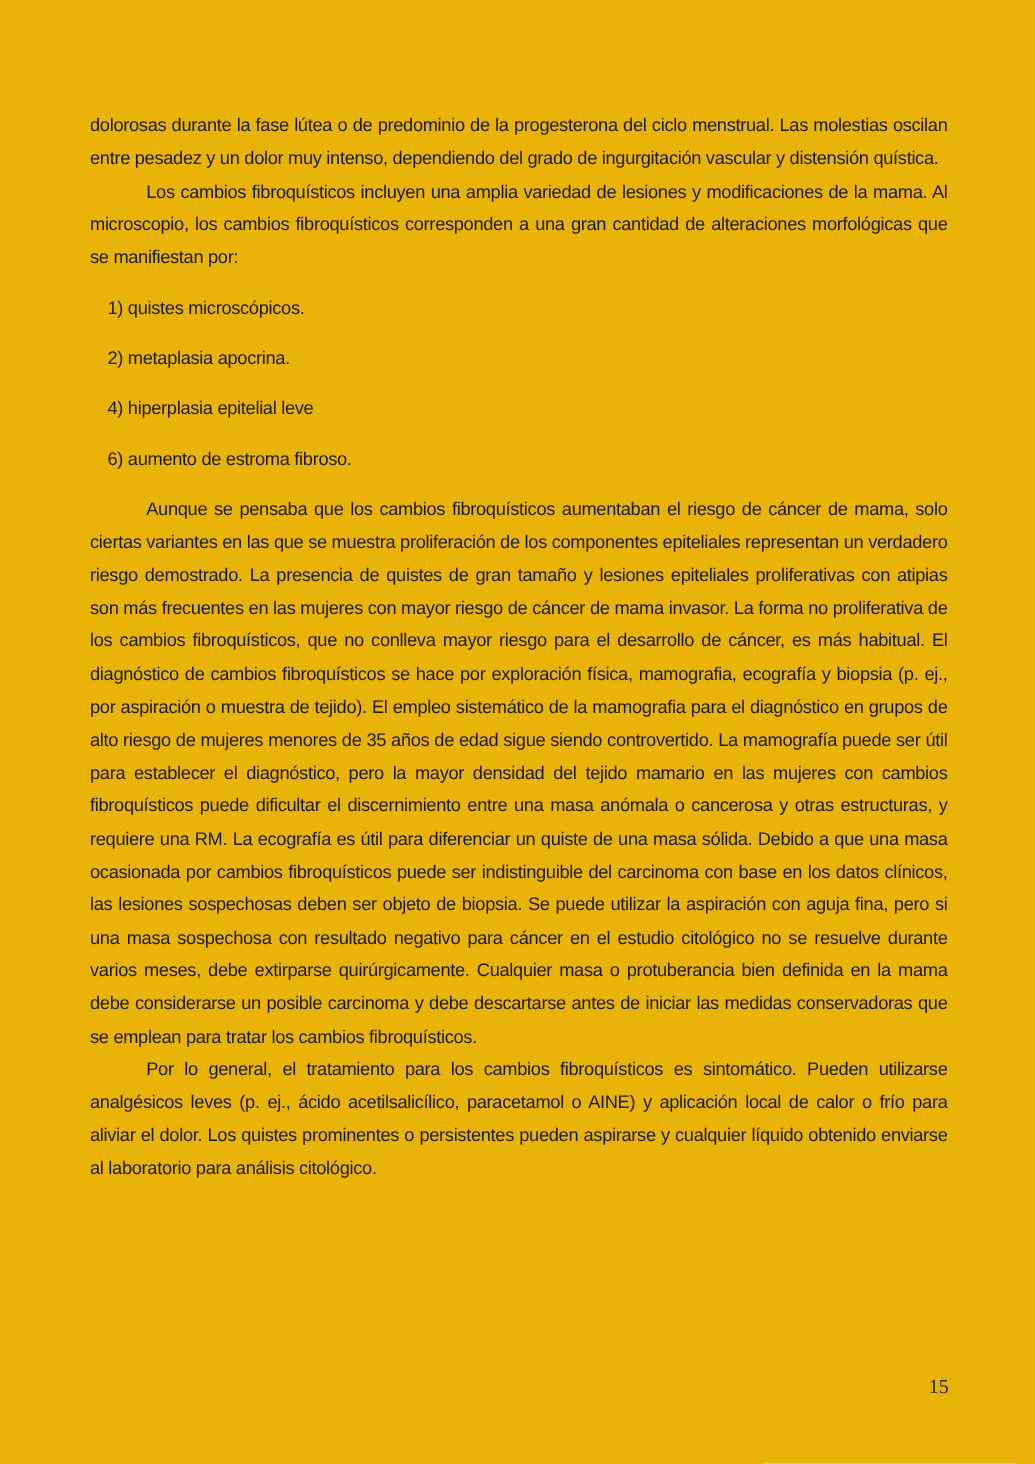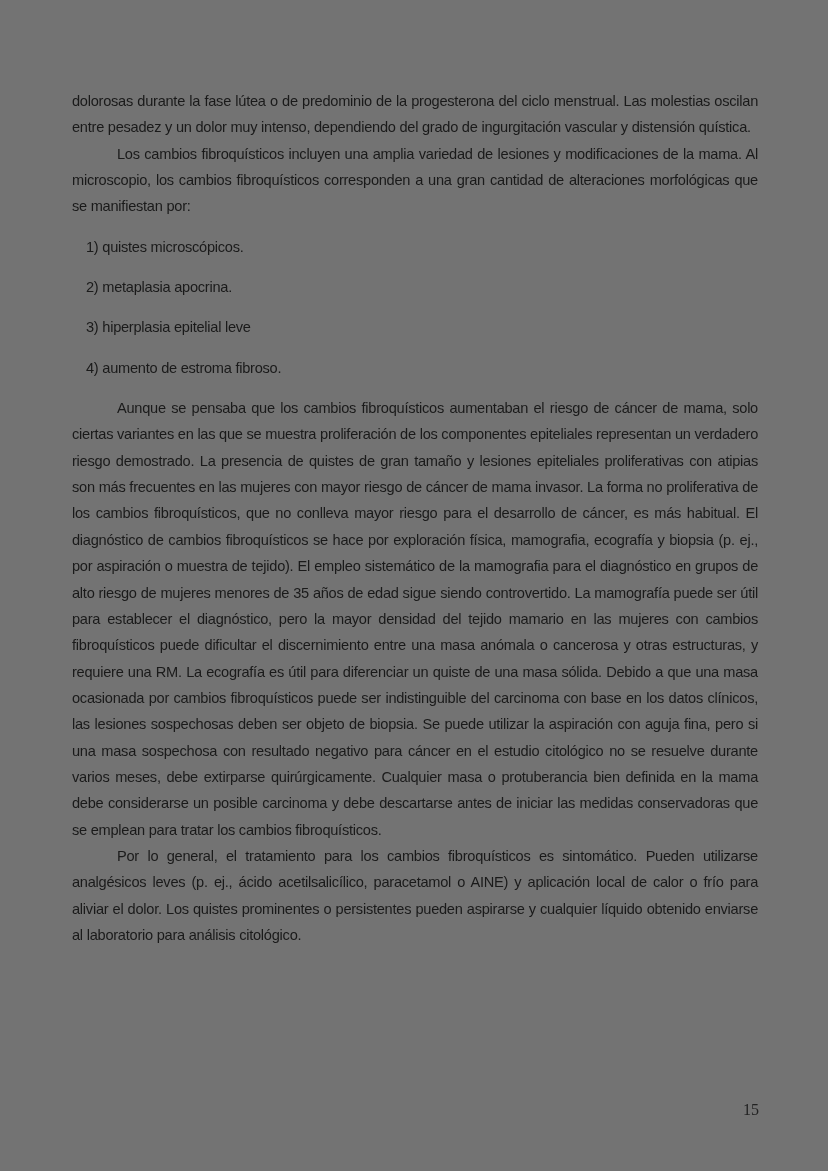--- a/index.html
+++ b/index.html
@@ -12,21 +12,21 @@
       height: 1171px;
       position: relative;
       overflow: hidden;
     }
     .page {
       position: absolute;
       left: 0;
       top: 0;
       width: 828px;
       height: 1171px;
-      background: #737373;
+      background: #eab308;
     }
     .content {
       position: absolute;
       left: 72px;
       top: 88px;
       width: 686px;
       font-family: "Liberation Sans", sans-serif;
       font-size: 14.6px;
       line-height: 26.35px;
       color: #1a1a1a;
@@ -63,20 +63,20 @@
 </head>
 <body>
 
 <div class="page">
   <div class="content">
     <p class="last-line-left">dolorosas durante la fase lútea o de predominio de la progesterona del ciclo menstrual. Las molestias oscilan entre pesadez y un dolor muy intenso, dependiendo del grado de ingurgitación vascular y distensión quística.</p>
     <p class="indent last-line-left">Los cambios fibroquísticos incluyen una amplia variedad de lesiones y modificaciones de la mama. Al microscopio, los cambios fibroquísticos corresponden a una gran cantidad de alteraciones morfológicas que se manifiestan por:</p>
     <ul class="list">
       <li>1) quistes microscópicos.</li>
       <li>2) metaplasia apocrina.</li>
-      <li>3) hiperplasia epitelial leve</li>
-      <li>4) aumento de estroma fibroso.</li>
+      <li>4) hiperplasia epitelial leve</li>
+      <li>6) aumento de estroma fibroso.</li>
     </ul>
     <p class="indent last-line-left">Aunque se pensaba que los cambios fibroquísticos aumentaban el riesgo de cáncer de mama, solo ciertas variantes en las que se muestra proliferación de los componentes epiteliales representan un verdadero riesgo demostrado. La presencia de quistes de gran tamaño y lesiones epiteliales proliferativas con atipias son más frecuentes en las mujeres con mayor riesgo de cáncer de mama invasor. La forma no proliferativa de los cambios fibroquísticos, que no conlleva mayor riesgo para el desarrollo de cáncer, es más habitual. El diagnóstico de cambios fibroquísticos se hace por exploración física, mamografia, ecografía y biopsia (p. ej., por aspiración o muestra de tejido). El empleo sistemático de la mamografia para el diagnóstico en grupos de alto riesgo de mujeres menores de 35 años de edad sigue siendo controvertido. La mamografía puede ser útil para establecer el diagnóstico, pero la mayor densidad del tejido mamario en las mujeres con cambios fibroquísticos puede dificultar el discernimiento entre una masa anómala o cancerosa y otras estructuras, y requiere una RM. La ecografía es útil para diferenciar un quiste de una masa sólida. Debido a que una masa ocasionada por cambios fibroquísticos puede ser indistinguible del carcinoma con base en los datos clínicos, las lesiones sospechosas deben ser objeto de biopsia. Se puede utilizar la aspiración con aguja fina, pero si una masa sospechosa con resultado negativo para cáncer en el estudio citológico no se resuelve durante varios meses, debe extirparse quirúrgicamente. Cualquier masa o protuberancia bien definida en la mama debe considerarse un posible carcinoma y debe descartarse antes de iniciar las medidas conservadoras que se emplean para tratar los cambios fibroquísticos.</p>
     <p class="indent last-line-left">Por lo general, el tratamiento para los cambios fibroquísticos es sintomático. Pueden utilizarse analgésicos leves (p. ej., ácido acetilsalicílico, paracetamol o AINE) y aplicación local de calor o frío para aliviar el dolor. Los quistes prominentes o persistentes pueden aspirarse y cualquier líquido obtenido enviarse al laboratorio para análisis citológico.</p>
   </div>
   <div class="page-number">15</div>
 </div>
 
 </body></html>

